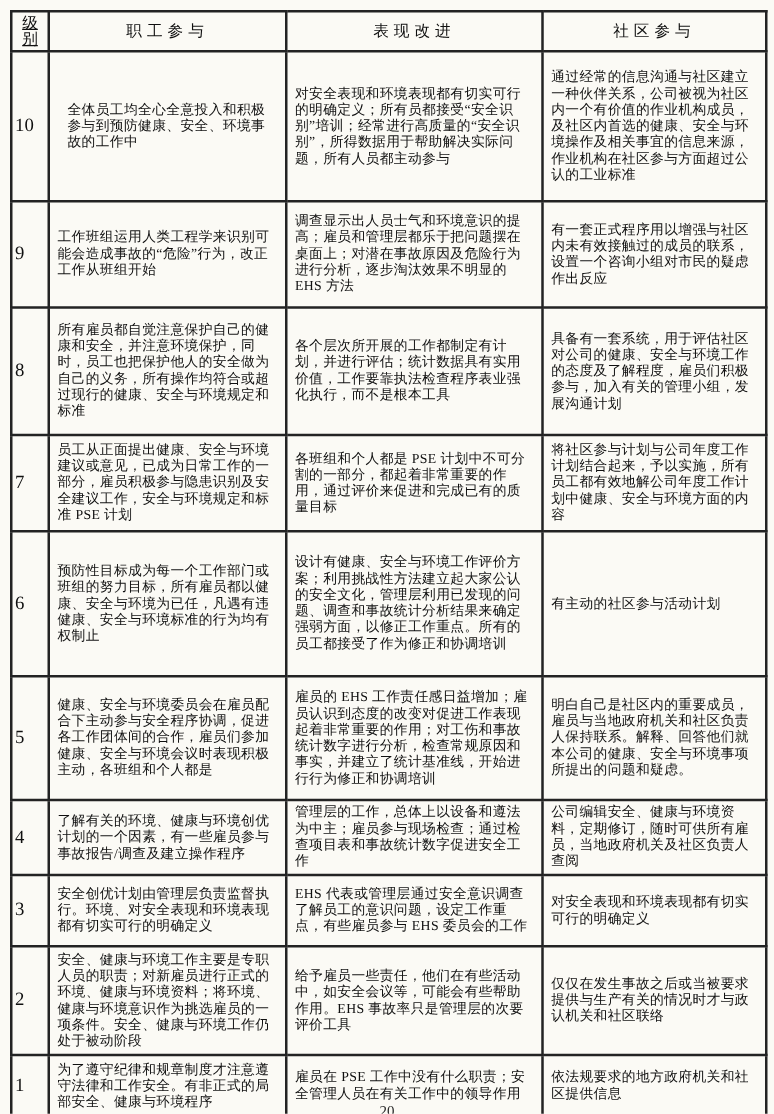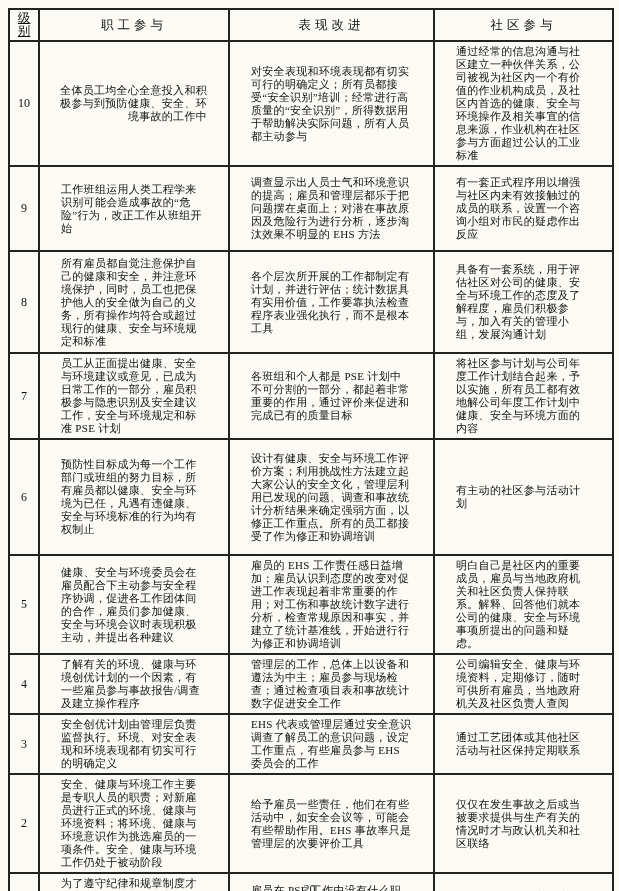--- a/index.html
+++ b/index.html
@@ -14,41 +14,41 @@
   table.rating{
     position:absolute;left:8px;top:8px;
     width:604px;
     border-collapse:collapse;
     table-layout:fixed;
   }
   .rating th,.rating td{
     border:2px solid #232323;
     font-size:11px;
     line-height:13px;
-    padding:3px 21px;
+    padding:3px 6px;
     vertical-align:middle;
     letter-spacing:0.3px;
     overflow:hidden;
   }
   .rating th{
     font-weight:normal;
     font-size:12.5px;
     text-align:center;
     height:26px;
     letter-spacing:4px;
     padding:2px 2px;
   }
   .rating th.level-h{letter-spacing:0;line-height:13px;text-decoration:underline;}
   .rating td.level{
-    text-align:center;
-    font-size:12px;
+    text-align:left;
+    font-size:15px;
     padding:4px 2px;
     letter-spacing:0;
   }
-  .rating td.cell-c10e{text-align:right;padding-left:14px;}
+  .rating td.cell-c10e{text-align:left;padding-left:14px;}
   tr.h10{height:120px}
   tr.h9{height:85px}
   tr.h8{height:102px}
   tr.h7{height:77px}
   tr.h6{height:116px}
   tr.h5{height:99px}
   tr.h4{height:56px}
   tr.h3{height:57px}
   tr.h2{height:87px}
   tr.h1{height:50px}
@@ -106,35 +106,35 @@
         <td>将社区参与计划与公司年度工作计划结合起来，予以实施，所有员工都有效地解公司年度工作计划中健康、安全与环境方面的内容</td>
       </tr>
       <tr class="h6">
         <td class="level">6</td>
         <td>预防性目标成为每一个工作部门或班组的努力目标，所有雇员都以健康、安全与环境为已任，凡遇有违健康、安全与环境标准的行为均有权制止</td>
         <td>设计有健康、安全与环境工作评价方案；利用挑战性方法建立起大家公认的安全文化，管理层利用已发现的问题、调查和事故统计分析结果来确定强弱方面，以修正工作重点。所有的员工都接受了作为修正和协调培训</td>
         <td>有主动的社区参与活动计划</td>
       </tr>
       <tr class="h5">
         <td class="level">5</td>
-        <td>健康、安全与环境委员会在雇员配合下主动参与安全程序协调，促进各工作团体间的合作，雇员们参加健康、安全与环境会议时表现积极主动，并提出各种建议</td>
+        <td>健康、安全与环境委员会在雇员配合下主动参与安全程序协调，促进各工作团体间的合作，雇员们参加健康、安全与环境会议时表现积极主动，各班组和个人都是</td>
         <td>雇员的 EHS 工作责任感日益增加；雇员认识到态度的改变对促进工作表现起着非常重要的作用；对工伤和事故统计数字进行分析，检查常规原因和事实，并建立了统计基准线，开始进行行为修正和协调培训</td>
         <td>明白自己是社区内的重要成员，雇员与当地政府机关和社区负责人保持联系。解释、回答他们就本公司的健康、安全与环境事项所提出的问题和疑虑。</td>
       </tr>
       <tr class="h4">
         <td class="level">4</td>
         <td>了解有关的环境、健康与环境创优计划的一个因素，有一些雇员参与事故报告/调查及建立操作程序</td>
         <td>管理层的工作，总体上以设备和遵法为中主；雇员参与现场检查；通过检查项目表和事故统计数字促进安全工作</td>
         <td>公司编辑安全、健康与环境资料，定期修订，随时可供所有雇员，当地政府机关及社区负责人查阅</td>
       </tr>
       <tr class="h3">
         <td class="level">3</td>
         <td>安全创优计划由管理层负责监督执行。环境、对安全表现和环境表现都有切实可行的明确定义</td>
         <td>EHS 代表或管理层通过安全意识调查了解员工的意识问题，设定工作重点，有些雇员参与 EHS 委员会的工作</td>
-        <td>通过工艺团体或其他社区活动与社区保持定期联系</td>
+        <td>对安全表现和环境表现都有切实可行的明确定义</td>
       </tr>
       <tr class="h2">
         <td class="level">2</td>
         <td>安全、健康与环境工作主要是专职人员的职责；对新雇员进行正式的环境、健康与环境资料；将环境、健康与环境意识作为挑选雇员的一项条件。安全、健康与环境工作仍处于被动阶段</td>
         <td>给予雇员一些责任，他们在有些活动中，如安全会议等，可能会有些帮助作用。EHS 事故率只是管理层的次要评价工具</td>
         <td>仅仅在发生事故之后或当被要求提供与生产有关的情况时才与政认机关和社区联络</td>
       </tr>
       <tr class="h1">
         <td class="level">1</td>
         <td>为了遵守纪律和规章制度才注意遵守法律和工作安全。有非正式的局部安全、健康与环境程序</td>

